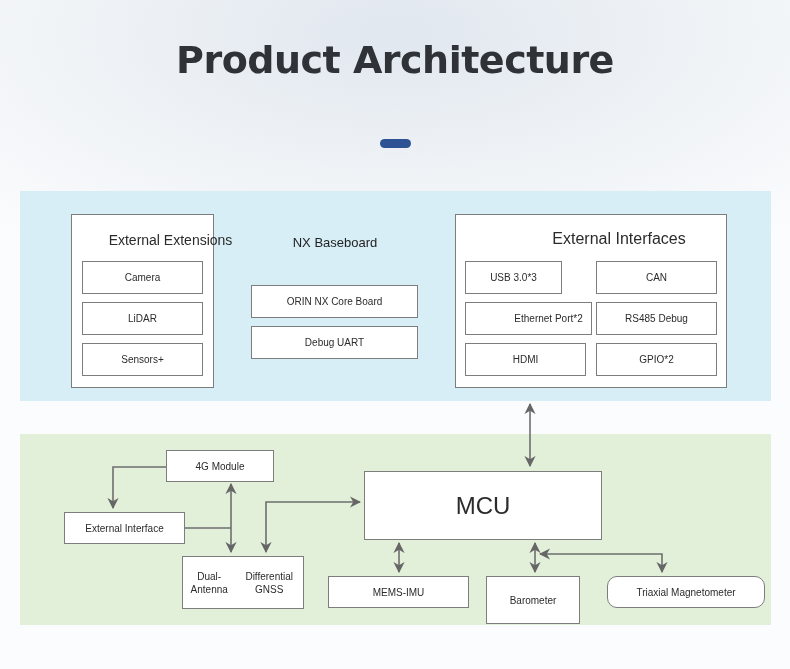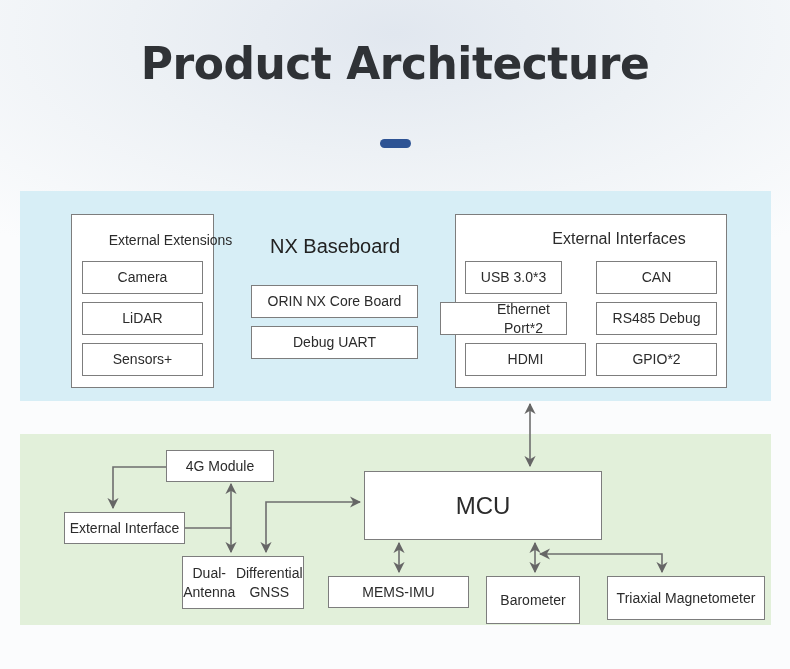--- a/index.html
+++ b/index.html
@@ -4,43 +4,43 @@
 <style>
   html, body { margin: 0; padding: 0; }
   body {
     width: 790px; height: 669px; position: relative; overflow: hidden;
     background: radial-gradient(ellipse 75% 40% at 50% 5%, #e1e7ef 0%, #edf1f5 45%, #fbfcfd 100%);
     font-family: "Liberation Sans", "DejaVu Sans", sans-serif;
     color: #2e3135;
   }
   .title {
     position: absolute; left: 0; top: 38px; width: 790px; text-align: center;
-    font-size: 44px; font-weight: bold; letter-spacing: -0.5px; color: #2f3236;
+    font-size: 38px; font-weight: bold; letter-spacing: -0.5px; color: #2f3236;
     font-family: "DejaVu Sans", sans-serif;
   }
   .title-bar {
     position: absolute; left: 380px; top: 139px; width: 31px; height: 9px;
     border-radius: 5px; background: #2d5394;
   }
   .panel { position: absolute; }
   .panel-top { left: 20px; top: 191px; width: 751px; height: 210px; background: #d7eef6; }
   .panel-bottom { left: 20px; top: 434px; width: 751px; height: 191px; background: #e2f0da; }
   .box {
     position: absolute; background: #fff; border: 1.5px solid #7d7d7d; box-sizing: border-box;
     display: flex; align-items: center; justify-content: center; text-align: center;
-    font-size: 14px; color: #2b2b2b; line-height: 1.3;
+    font-size: 10px; color: #2b2b2b; line-height: 1.3;
   }
   .group {
     position: absolute; background: #fff; border: 1.5px solid #7d7d7d; box-sizing: border-box;
   }
   .group-label {
     position: absolute; left: 0; width: 100%; text-align: center; font-size: 14px; color: #2b2b2b; padding-left: 28px;
   }
   .heading {
-    position: absolute; font-size: 20px; color: #222; text-align: center;
+    position: absolute; font-size: 13px; color: #222; text-align: center;
   }
   svg.conn { position: absolute; left: 0; top: 0; pointer-events: none; }
 </style>
 </head>
 <body>
 
 <div class="title">Product Architecture</div>
 <div class="title-bar"></div>
 
 <div class="panel panel-top"></div>
@@ -54,37 +54,37 @@
 
 <div class="heading" style="left:250px;top:235px;width:170px;">NX Baseboard</div>
 <div class="box" style="left:251px;top:285px;width:167px;height:33px;">ORIN NX Core Board</div>
 <div class="box" style="left:251px;top:326px;width:167px;height:33px;">Debug UART</div>
 
 <div class="group" style="left:455px;top:214px;width:272px;height:174px;">
   <div class="group-label" style="top:15px;font-size:16px;">External Interfaces</div>
 </div>
 <div class="box" style="left:465px;top:261px;width:97px;height:33px;">USB 3.0*3</div>
 <div class="box" style="left:596px;top:261px;width:121px;height:33px;">CAN</div>
-<div class="box" style="left:440px;top:302px;width:127px;height:33px;padding-left:40px;">Ethernet Port*2</div>
+<div class="box" style="left:465px;top:302px;width:127px;height:33px;padding-left:40px;">Ethernet Port*2</div>
 <div class="box" style="left:596px;top:302px;width:121px;height:33px;">RS485 Debug</div>
 <div class="box" style="left:465px;top:343px;width:121px;height:33px;">HDMI</div>
 <div class="box" style="left:596px;top:343px;width:121px;height:33px;">GPIO*2</div>
 
 <div class="panel panel-bottom"></div>
 
 <div class="box" style="left:166px;top:450px;width:108px;height:32px;">4G Module</div>
 <div class="box" style="left:64px;top:512px;width:121px;height:32px;">External Interface</div>
 <div class="box" style="left:182px;top:556px;width:122px;height:53px;flex-direction:row;">
   <span>Dual-Antenna</span>
   <span>Differential GNSS</span>
 </div>
 <div class="box" style="left:364px;top:471px;width:238px;height:69px;font-size:24px;">MCU</div>
 <div class="box" style="left:328px;top:576px;width:141px;height:32px;">MEMS-IMU</div>
 <div class="box" style="left:486px;top:576px;width:94px;height:48px;">Barometer</div>
-<div class="box" style="left:607px;top:576px;width:158px;height:44px;">Triaxial Magnetometer</div>
+<div class="box" style="left:607px;top:576px;width:158px;height:32px;border-radius:10px;">Triaxial Magnetometer</div>
 
 <svg class="conn" width="790" height="669">
   <defs>
     <marker id="ah" viewBox="0 0 10 10" refX="9" refY="5" markerWidth="7" markerHeight="7" orient="auto-start-reverse">
       <path d="M0,0 L10,5 L0,10 L3,5 z" fill="#666"></path>
     </marker>
   </defs>
   <g stroke="#6e6e6e" stroke-width="1.6" fill="none">
 
     <path d="M530,404 L530,466" marker-start="url(#ah)" marker-end="url(#ah)"></path>

